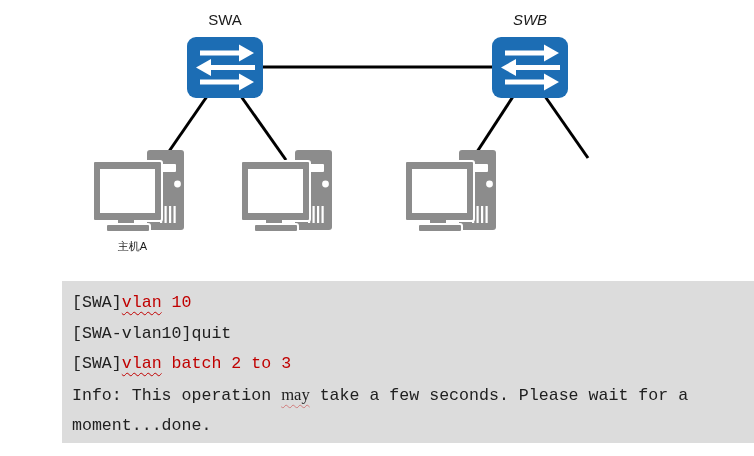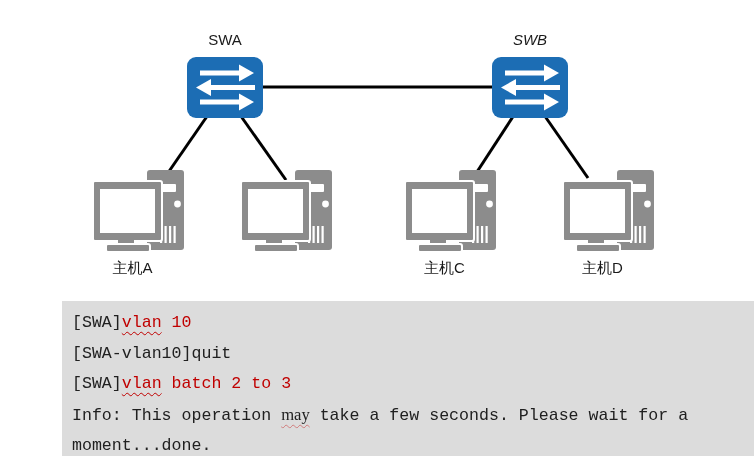--- a/index.html
+++ b/index.html
@@ -4,33 +4,33 @@
 <style>
   :root{
     --blue:#1C6DB4; --gray:#8C8C8C; --console-bg:#DCDCDC;
     --red:#C00000; --ink:#202020; --line:#000000;
   }
   html,body{margin:0;padding:0;}
   body{
     width:754px;height:456px;position:relative;overflow:hidden;background:#fff;
     font-family:"Liberation Sans",sans-serif;
   }
-  .stage{position:absolute;inset:0;margin-top:20px;}
+  .stage{position:absolute;inset:0;}
   svg.links{position:absolute;left:0;top:0;z-index:1;}
   svg.links line{stroke:var(--line);stroke-width:3;}
   .node{position:absolute;z-index:2;}
   .switch{width:76px;height:61px;}
   .switch-label{
     position:absolute;top:-26px;left:0;width:100%;text-align:center;
     font-size:15px;color:#1a1a1a;white-space:nowrap;
   }
   .host{width:95px;}
   .host-label{
     margin-top:3px;width:95px;text-align:center;transform:translateX(-7px);
-    font-size:15px;color:#1a1a1a;white-space:nowrap;
+    font-size:11px;color:#1a1a1a;white-space:nowrap;
   }
   .console{
     position:absolute;left:62px;top:281px;width:732px;height:162px;z-index:2;
     background:var(--console-bg);box-sizing:border-box;padding:7px 10px 0 10px;
     font-family:"Liberation Mono",monospace;font-size:16.6px;line-height:30.5px;
     color:var(--ink);white-space:pre;
   }
   .seg-black{color:var(--ink);}
   .seg-red{color:var(--red);}
   .mark-squiggle{
@@ -118,35 +118,18 @@
       <circle cx="85.5" cy="34" r="3.4" fill="#fff"></circle>
       <rect x="68" y="56" width="2.2" height="17" fill="#fff"></rect>
       <rect x="72.5" y="56" width="2.2" height="17" fill="#fff"></rect>
       <rect x="77" y="56" width="2.2" height="17" fill="#fff"></rect>
       <rect x="81.5" y="56" width="2.2" height="17" fill="#fff"></rect>
       <rect x="1" y="11" width="69" height="60" rx="2" fill="var(--gray)" stroke="#fff" stroke-width="2"></rect>
       <rect x="8" y="19" width="55" height="44" fill="#fff"></rect>
       <rect x="26" y="70" width="16" height="6" fill="var(--gray)"></rect>
       <rect x="14" y="74" width="44" height="8" rx="2" fill="var(--gray)" stroke="#fff" stroke-width="2"></rect>
     </svg>
-    <div class="host-label">主机C</div>
   </div>
 
-  <div class="node host" style="left:562px;top:150px;">
-    <svg width="95" height="82" viewBox="0 0 95 82">
-      <rect x="55" y="0" width="37" height="80" rx="3" fill="var(--gray)"></rect>
-      <rect x="62" y="14" width="22" height="8" rx="1" fill="#fff"></rect>
-      <circle cx="85.5" cy="34" r="3.4" fill="#fff"></circle>
-      <rect x="68" y="56" width="2.2" height="17" fill="#fff"></rect>
-      <rect x="72.5" y="56" width="2.2" height="17" fill="#fff"></rect>
-      <rect x="77" y="56" width="2.2" height="17" fill="#fff"></rect>
-      <rect x="81.5" y="56" width="2.2" height="17" fill="#fff"></rect>
-      <rect x="1" y="11" width="69" height="60" rx="2" fill="var(--gray)" stroke="#fff" stroke-width="2"></rect>
-      <rect x="8" y="19" width="55" height="44" fill="#fff"></rect>
-      <rect x="26" y="70" width="16" height="6" fill="var(--gray)"></rect>
-      <rect x="14" y="74" width="44" height="8" rx="2" fill="var(--gray)" stroke="#fff" stroke-width="2"></rect>
-    </svg>
-    <div class="host-label">主机D</div>
-  </div>
 
   <div class="console" id="console-box"><div class="console-line"><span class="seg-black">[SWA]</span><span class="seg-red mark-squiggle">vlan</span><span class="seg-red"> 10</span></div><div class="console-line"><span class="seg-black">[SWA-vlan10]quit</span></div><div class="console-line"><span class="seg-black">[SWA]</span><span class="seg-red mark-squiggle">vlan</span><span class="seg-red"> batch 2 to 3</span></div><div class="console-line"><span class="seg-black">Info: This operation </span><span class="seg-black mark-squiggle-faint">may</span><span class="seg-black"> take a few seconds. Please wait for a</span></div><div class="console-line"><span class="seg-black">moment...done.</span></div></div>
 
 </div>
 
 </body></html>

